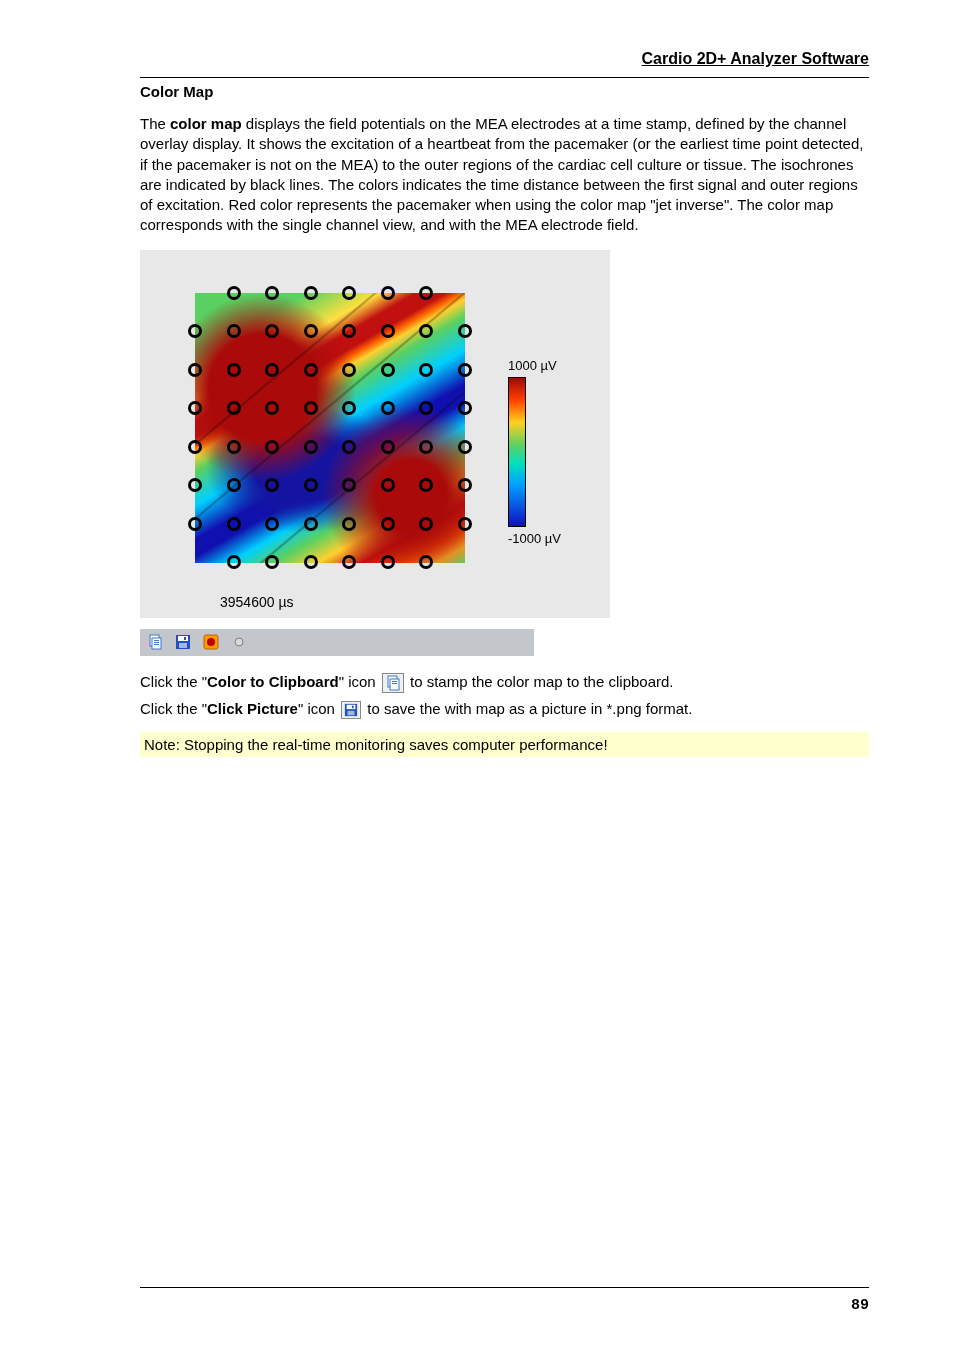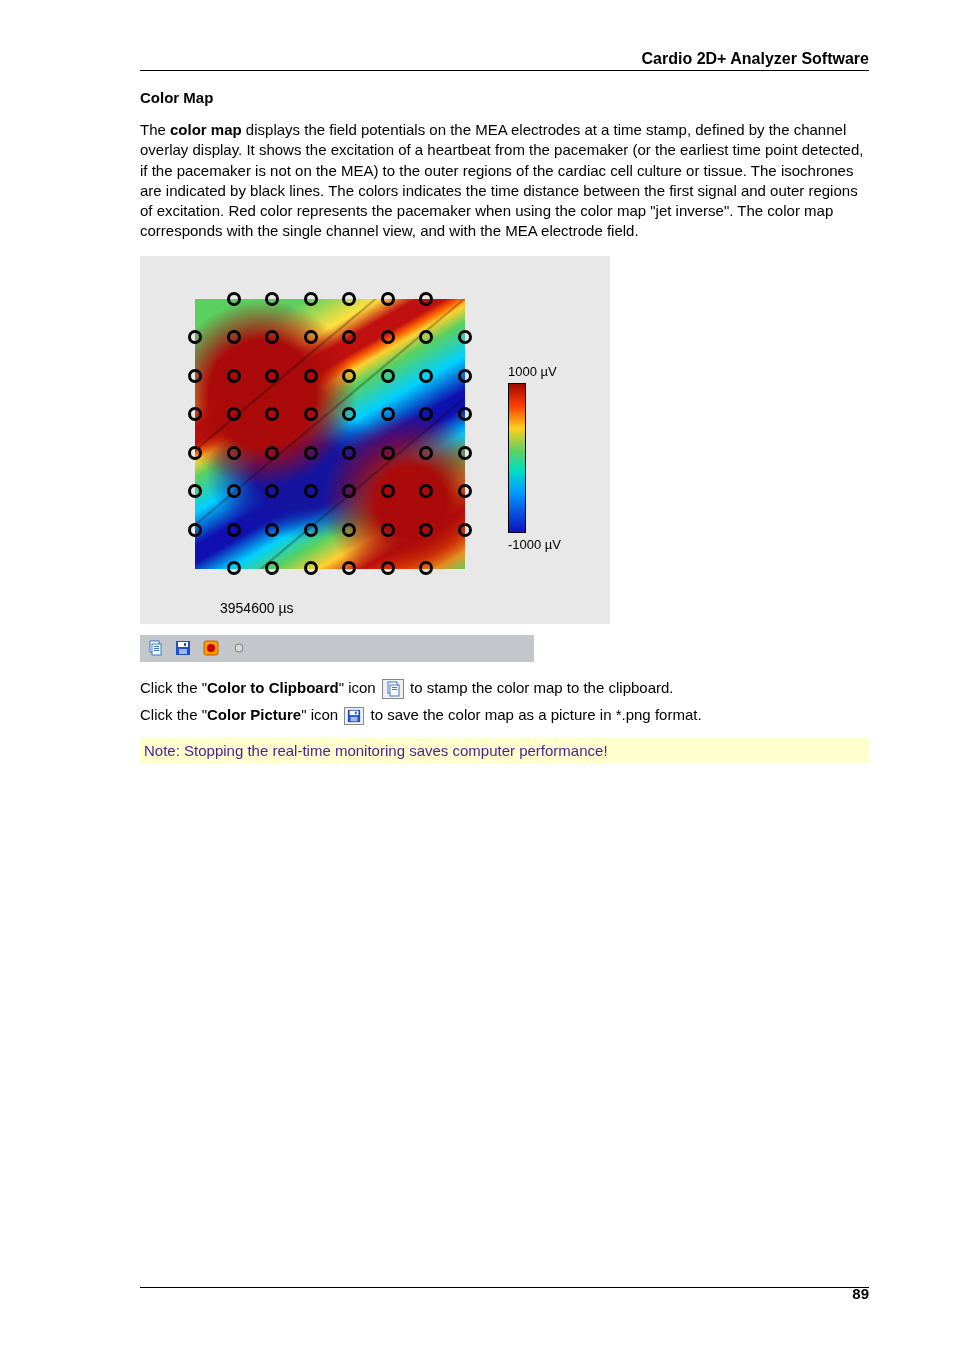--- a/index.html
+++ b/index.html
@@ -10,22 +10,23 @@
     height: 1350px;
     position: relative;
     color: #000;
   }
   .page {
     padding: 50px 85px 40px 140px;
   }
   .header-area {
     text-align: right;
     border-bottom: 1.5px solid #000;
-    padding-bottom: 2px;
-    margin-bottom: 18px;
+    padding-bottom: 9px;
+    margin-bottom: 5px;
+    text-decoration: underline;
   }
   .header-title {
     font-weight: 700;
     font-size: 16px;
   }
   .section-heading {
     font-weight: 700;
     font-size: 15px;
     margin-bottom: 14px;
   }
@@ -138,32 +139,33 @@
     border: 1px solid #888;
     background: #eef0f2;
     padding: 1px 2px;
     margin: 0 2px;
     line-height: 0;
   }
   .inline-icon svg { display:block; }
 
   .note-box {
     background: #ffffce;
-    color: #4c1d95;
+    color: #000000;
     font-size: 15px;
     padding: 4px 4px;
     margin-top: 12px;
   }
 
   .page-number {
     position: absolute;
-    bottom: 48px;
+    bottom: 36px;
     right: 85px;
     font-weight: 700;
     font-size: 15px;
+    font-family: Liberation Mono, monospace;
   }
   .footer-rule {
     position: absolute;
     bottom: 62px;
     left: 140px;
     right: 85px;
     border-top: 1.5px solid #000;
   }
 </style>
 </head>
@@ -298,26 +300,26 @@
 
   <div class="instr-line">
     <span>Click the "</span><span class="bold" style="font-weight:700">Color to Clipboard</span><span>" icon </span><span class="inline-icon"><svg width="16" height="16" viewBox="0 0 16 16">
           <rect x="3" y="1" width="9" height="11" fill="#fff" stroke="#3a78c8"></rect>
           <rect x="5" y="4" width="9" height="11" fill="#fff" stroke="#3a78c8"></rect>
           <rect x="7" y="6" width="5" height="1" fill="#3a78c8"></rect>
           <rect x="7" y="8" width="5" height="1" fill="#3a78c8"></rect>
         </svg></span><span> to stamp the color map to the clipboard.</span>
   </div>
   <div class="instr-line">
-    <span>Click the "</span><span class="bold" style="font-weight:700">Color Picture</span><span>" icon </span><span class="inline-icon"><svg width="14" height="14" viewBox="0 0 16 16">
+    <span>Click the "</span><span class="bold" style="font-weight:700">Click Picture</span><span>" icon </span><span class="inline-icon"><svg width="14" height="14" viewBox="0 0 16 16">
           <rect x="1" y="1" width="14" height="14" fill="#2050c8"></rect>
           <rect x="3" y="2" width="10" height="5" fill="#fff"></rect>
           <rect x="4" y="9" width="8" height="5" fill="#9fb8e8"></rect>
           <rect x="9" y="3" width="2" height="3" fill="#2050c8"></rect>
-        </svg></span><span> to save the color map as a picture in *.png format.</span>
+        </svg></span><span> to save the with map as a picture in *.png format.</span>
   </div>
 
   <div class="note-box">
     <span>Note: Stopping the real-time monitoring saves computer performance!</span>
   </div>
 </div>
 
 <div class="footer-rule"></div>
 <div class="page-number">89</div>
 

